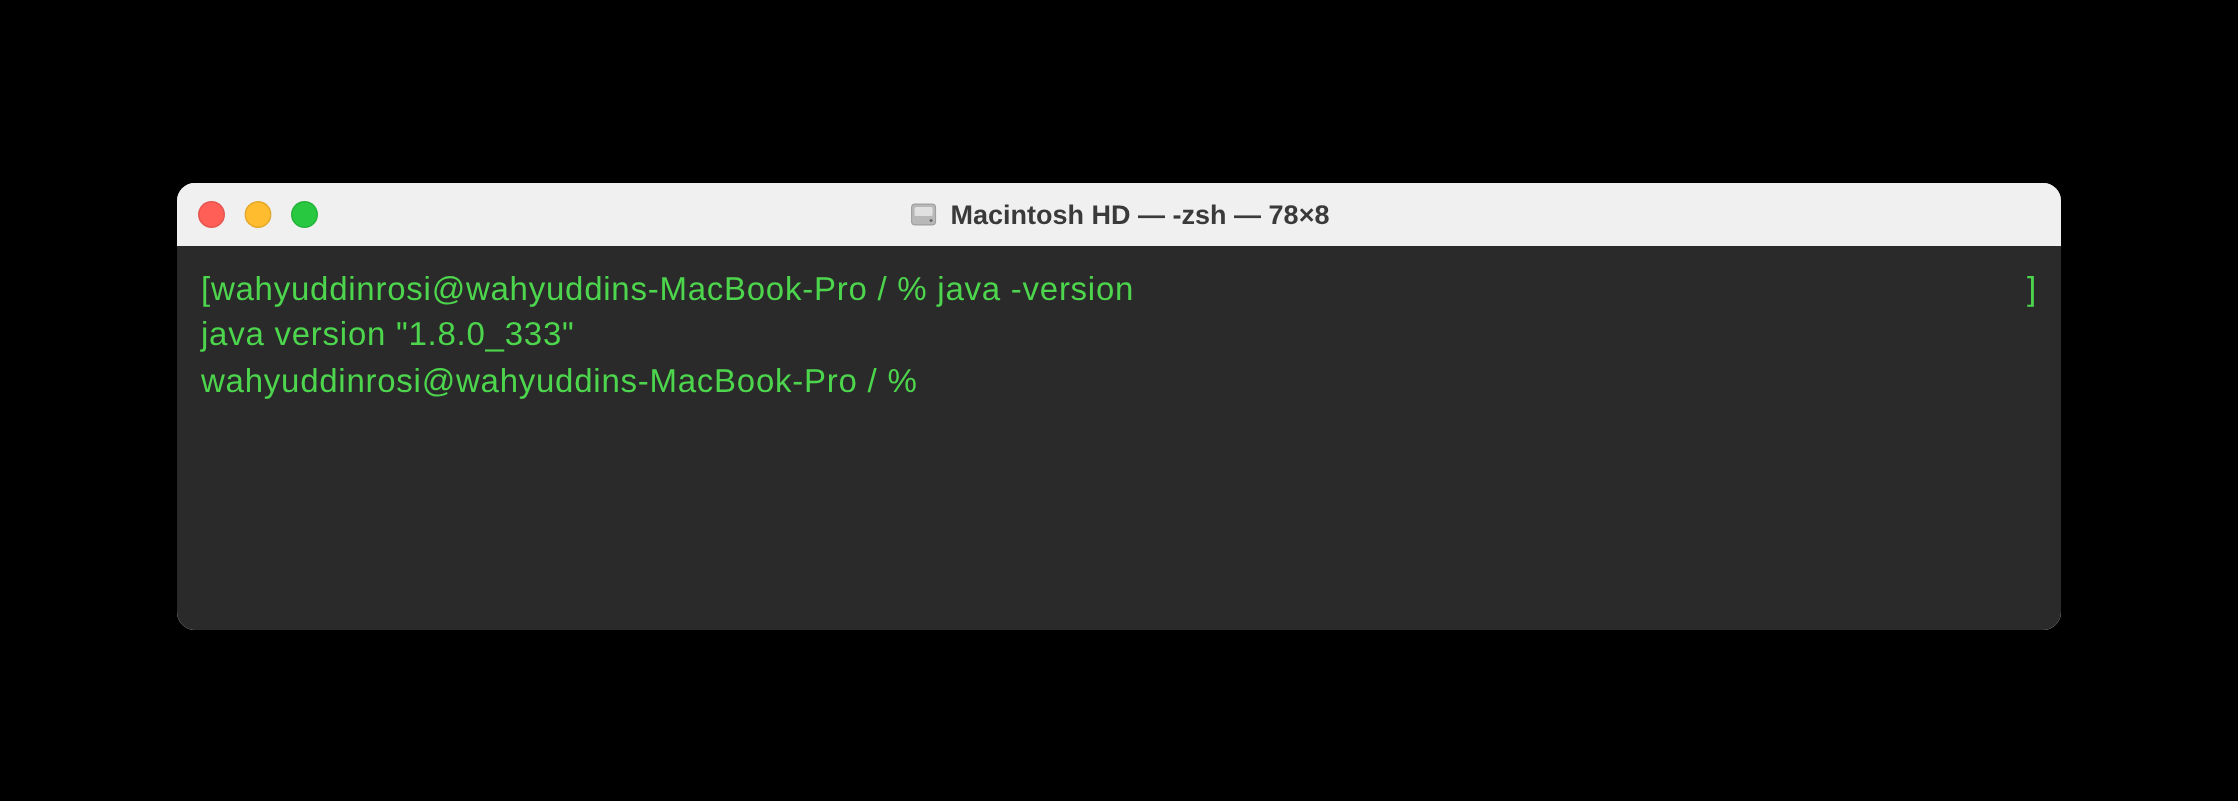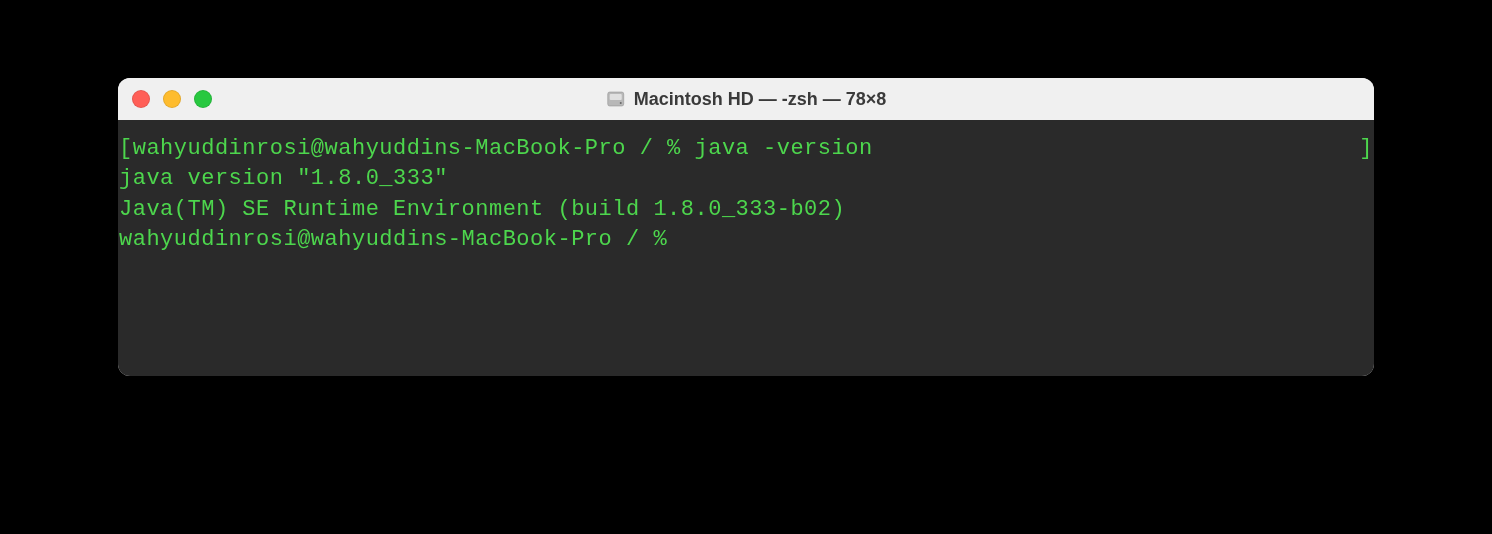--- a/index.html
+++ b/index.html
@@ -15,20 +15,21 @@
       align-items: flex-start;
       justify-content: center;
       padding-top: 78px;
     }
     .terminal-window {
       width: 1256px;
       background: #e5e5e5;
       border-radius: 12px;
       overflow: hidden;
       box-shadow: 0 20px 60px rgba(0,0,0,0.5);
+      margin-top: 44px;
     }
     .titlebar {
       background: #f0f0f0;
       height: 42px;
       display: flex;
       align-items: center;
       position: relative;
       padding: 0 14px;
     }
     .traffic-lights {
@@ -60,22 +61,22 @@
       justify-content: center;
     }
     .title-text {
       font-family: -apple-system, "Helvetica Neue", Arial, sans-serif;
       font-size: 18px;
       font-weight: 600;
       color: #3a3a3a;
     }
     .terminal-body {
       background: #2a2a2a;
-      padding: 14px 1px;
-      font-family: Liberation Mono, monospace;
+      padding: 14px 16px;
+      font-family: Liberation Sans, sans-serif;
       font-size: 22px;
       line-height: 1.38;
       color: #4dd64d;
       min-height: 256px;
       letter-spacing: 0.5px;
     }
     .terminal-line {
       white-space: pre;
     }
     .bracket {
@@ -103,16 +104,15 @@
           <rect x="4" y="5" width="12" height="6" rx="1" fill="#e0e0e0"></rect>
           <circle cx="15" cy="14" r="1" fill="#666"></circle>
         </svg>
       </span>
       <span class="title-text">Macintosh HD — -zsh — 78×8</span>
     </div>
   </div>
   <div class="terminal-body">
     <div class="terminal-line"><span class="bracket">[</span><span>wahyuddinrosi@wahyuddins-MacBook-Pro / % </span><span>java -version</span><span class="right-bracket">]</span></div>
     <div class="terminal-line">java version "1.8.0_333"</div>
-    <div class="terminal-line">Java(TM) SE Runtime Environment (build 1.8.0_333-b02)</div>
     <div class="terminal-line">wahyuddinrosi@wahyuddins-MacBook-Pro / % </div>
   </div>
 </div>
 
 </body></html>

